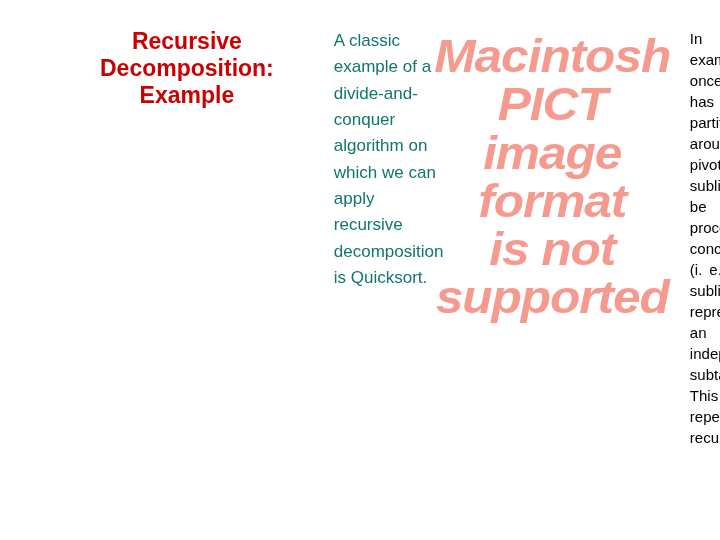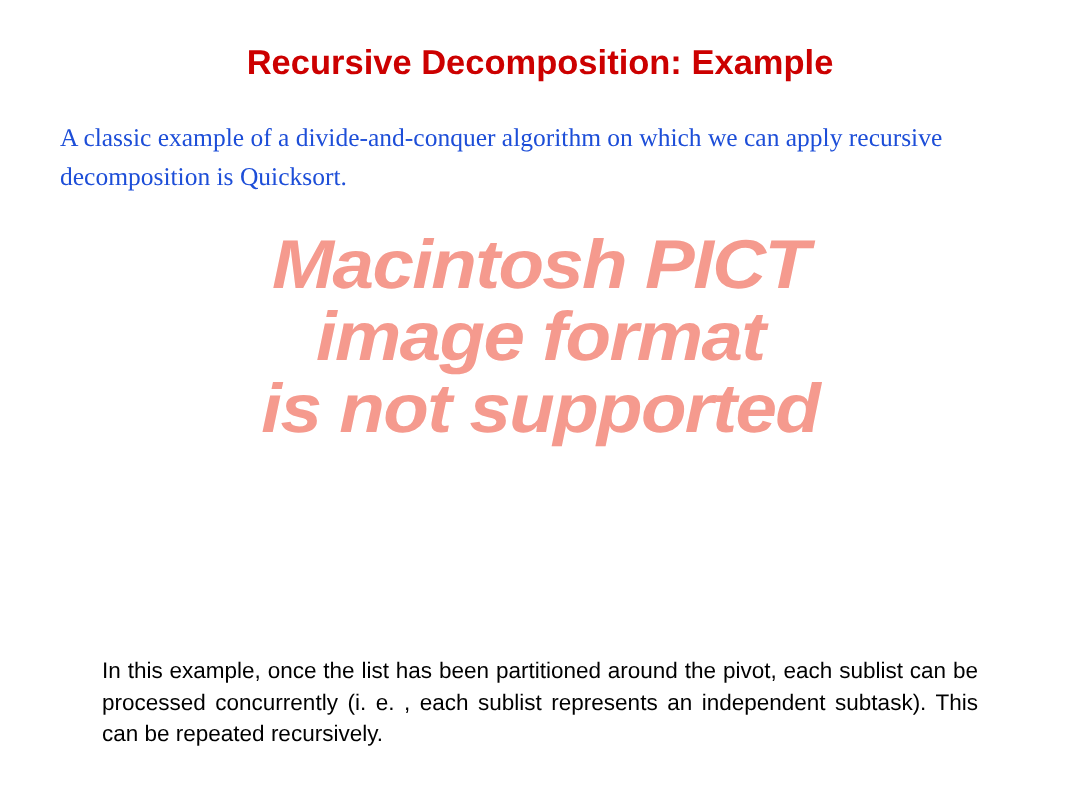--- a/index.html
+++ b/index.html
@@ -11,37 +11,36 @@
     font-family: Arial, Helvetica, sans-serif;
     position: relative;
     overflow: hidden;
   }
   .slide {
     width: 720px;
     height: 540px;
     box-sizing: border-box;
     padding: 28px 40px 30px 40px;
     display: flex;
-    flex-direction: column;
+    flex-direction: row;
   }
   .title {
     color: #cc0000;
     font-size: 23px;
     font-weight: bold;
     text-align: center;
     margin: 0 0 24px 0;
     padding-left: 60px;
     padding-right: 60px;
   }
   .intro {
-    color: #1d4ed8;
+    color: #0f766e;
     font-size: 17px;
     line-height: 1.55;
     margin: 0 0 16px 0;
-    font-family: Liberation Serif, serif;
   }
   .placeholder {
     flex: 1;
     display: flex;
     align-items: flex-start;
     justify-content: center;
     margin: 4px 0 12px 0;
   }
   .placeholder-text {
     color: #f59a8e;

